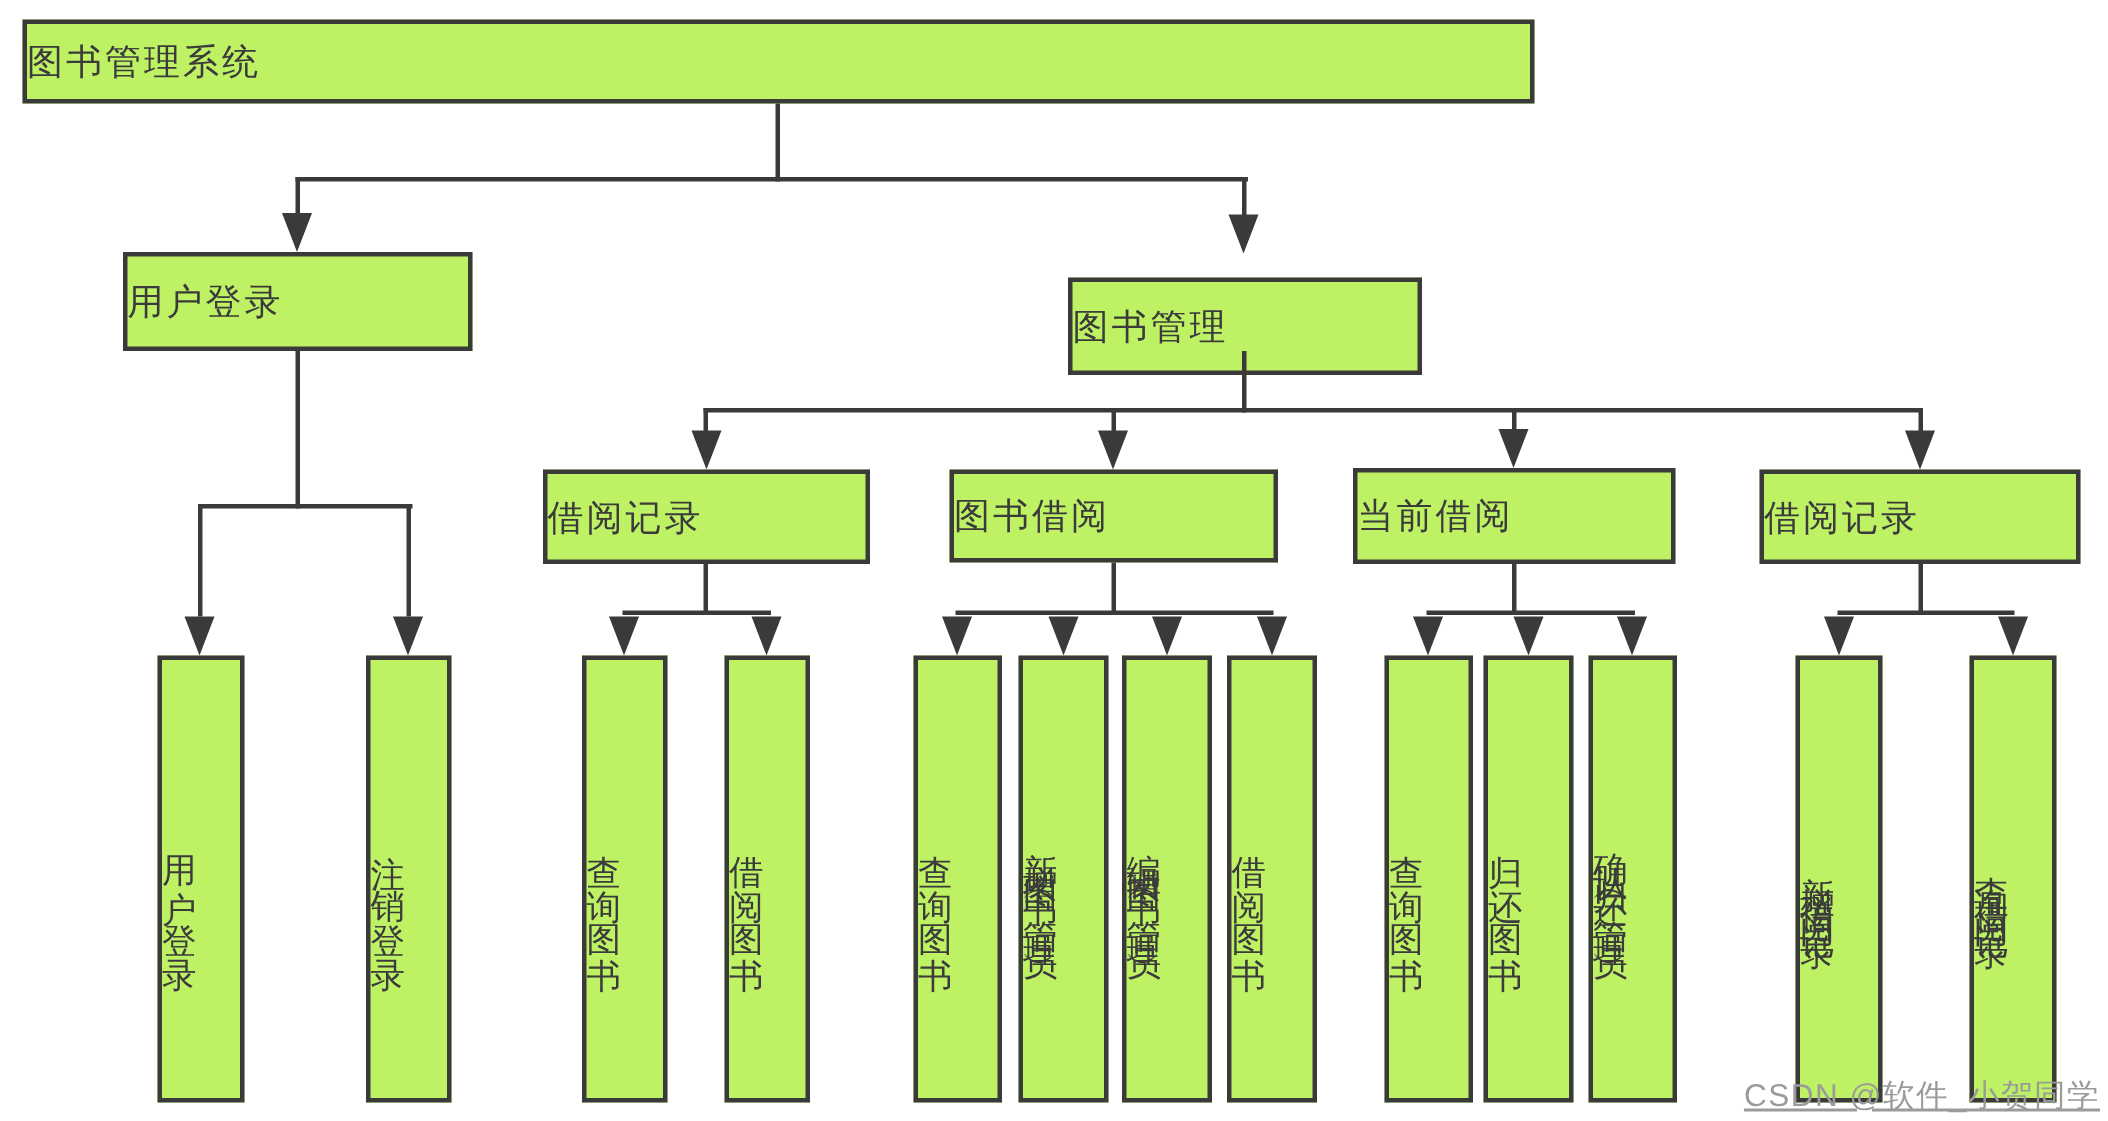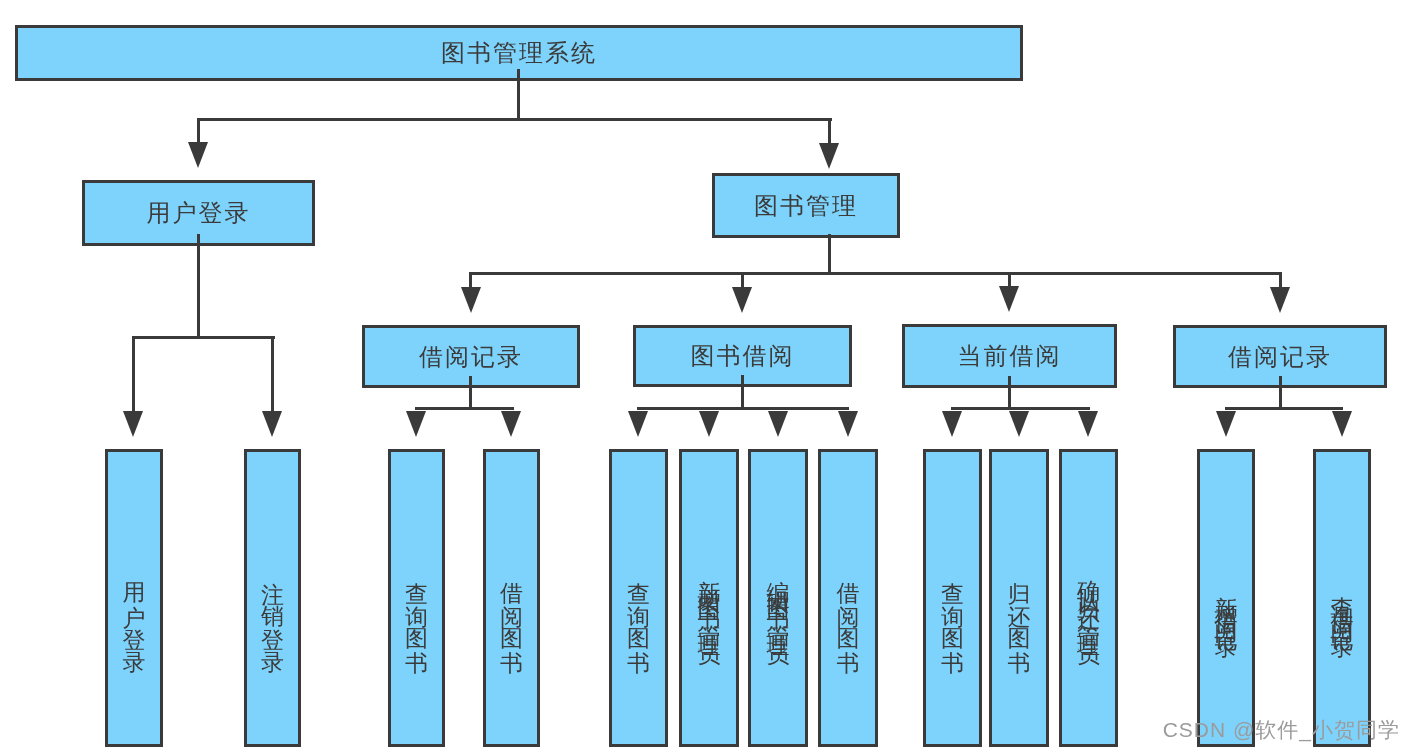--- a/index.html
+++ b/index.html
@@ -7,26 +7,25 @@
     position:relative;
     width:1405px;height:747px;
     background:#ffffff;
     font-family:"Liberation Sans","DejaVu Sans",sans-serif;
     overflow:hidden;
   }
   .box{
     position:absolute;
     box-sizing:border-box;
     border:3px solid #3a3a3a;
-    background:#7dd3fc;
+    background:#bef264;
     display:flex;
     align-items:center;
-    justify-content:center;
+    justify-content:flex-start;
     color:#3b3b3b;
-    margin-top:12px;
   }
   .hlabel{font-size:24px;letter-spacing:2px;white-space:nowrap;}
   .leaf{top:437px;height:298px;}
   .vtext{
     writing-mode:vertical-rl;
     text-orientation:mixed;
     font-size:23px;
     color:#3b3b3b;
     line-height:1;
   }
@@ -41,35 +40,36 @@
     border-top:26px solid #3a3a3a;
   }
   .watermark{
     position:absolute;
     top:716px;right:5px;
     font-size:21px;
     color:#9b9b9b;
     letter-spacing:1px;
     z-index:5;
     white-space:nowrap;
+    text-decoration:underline;
   }
 </style>
 </head>
 <body>
 
 <div id="canvas">
 
   <div class="box" style="left:15px;top:13px;width:1008px;height:56px">
     <span class="hlabel">图书管理系统</span>
   </div>
 
   <div class="box" style="left:82px;top:168px;width:233px;height:66px">
     <span class="hlabel">用户登录</span>
   </div>
-  <div class="box" style="left:712px;top:161px;width:188px;height:65px">
+  <div class="box" style="left:712px;top:185px;width:236px;height:65px">
     <span class="hlabel">图书管理</span>
   </div>
 
   <div class="box" style="left:362px;top:313px;width:218px;height:63px">
     <span class="hlabel">借阅记录</span>
   </div>
   <div class="box" style="left:902px;top:312px;width:215px;height:64px">
     <span class="hlabel">当前借阅</span>
   </div>
   <div class="box" style="left:633px;top:313px;width:219px;height:62px">

